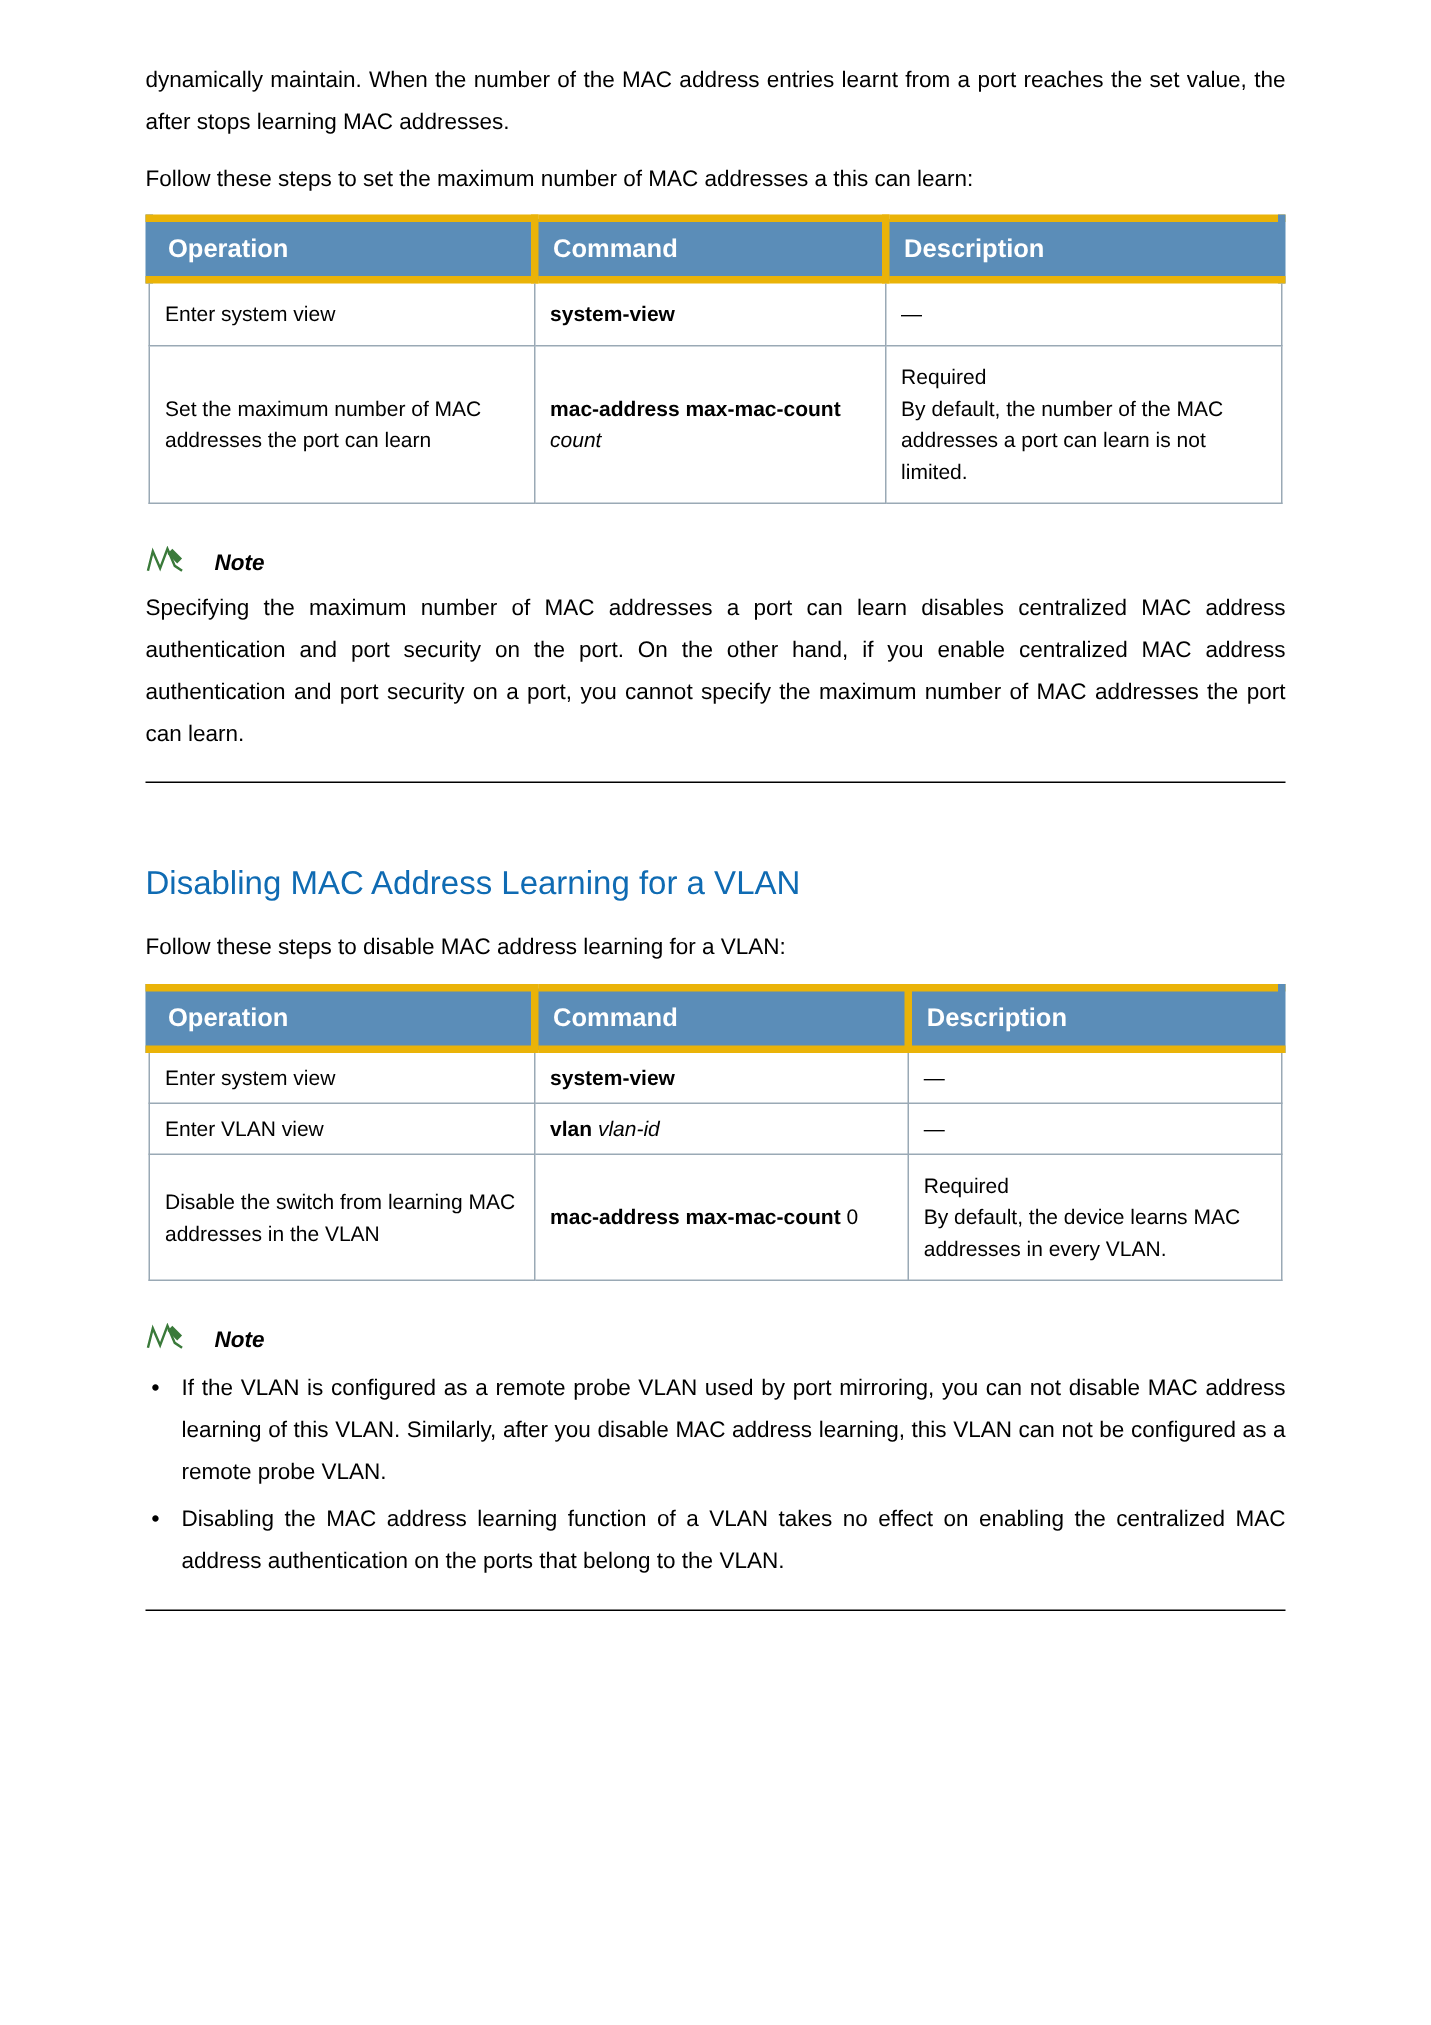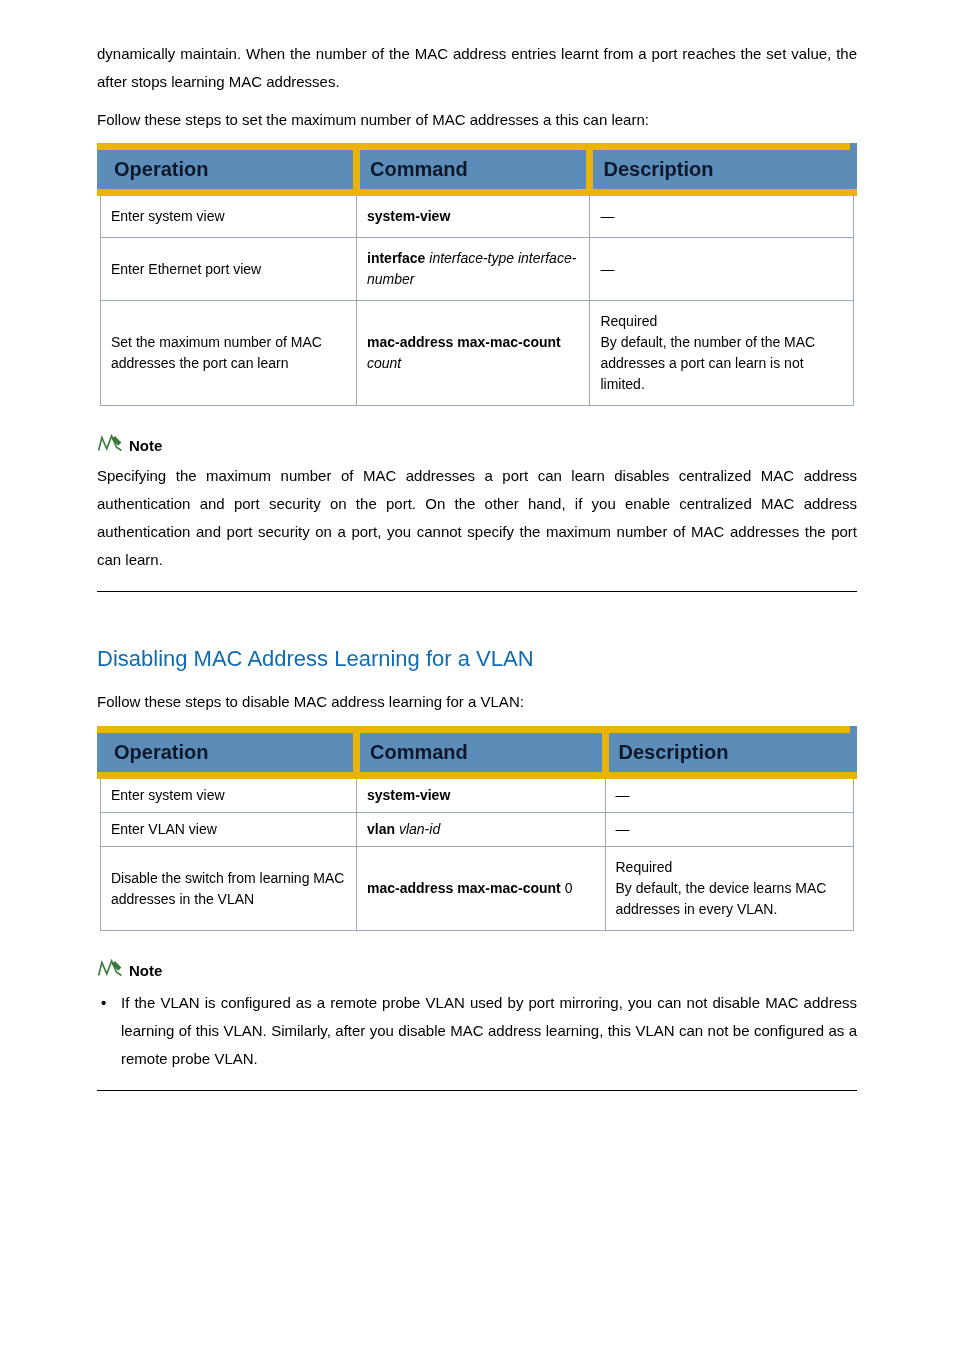--- a/index.html
+++ b/index.html
@@ -21,26 +21,26 @@
   p.body-text.justify {
     text-align: justify;
   }
   table.cmd-table {
     width: 100%;
     border-collapse: collapse;
     margin: 6px 0 24px 0;
   }
   table.cmd-table th {
     background: #5b8db8;
-    color: #0f172a;
+    color: #ffffff;
     font-weight: bold;
     text-align: left;
     padding: 8px 10px;
-    border: 7px solid #eab308;
-    font-size: 20px;
+    border: 5px solid #eab308;
+    font-size: 17px;
   }
   table.cmd-table th.bl {
     border-left-color: #5b8db8;
   }
   table.cmd-table th.br {
     border-right-color: #5b8db8;
   }
   table.cmd-table td {
     padding: 10px 10px;
     border: 1px solid #9aa9b5;
@@ -53,22 +53,23 @@
   }
   .italic-arg {
     font-style: italic;
   }
   .note-block {
     margin: 28px 0 10px 0;
   }
   .note-hdr {
     display: flex;
     align-items: flex-end;
-    gap: 6px;
+    gap: 20px;
     margin-bottom: 8px;
+    font-style: italic;
   }
   .note-label {
     font-weight: bold;
     font-size: 15px;
   }
   .note-icon svg {
     width: 26px;
     height: 20px;
     display: block;
   }
@@ -127,27 +128,20 @@
         <th class="bl" style="width:34%">Operation</th>
         <th style="width:31%">Command</th>
         <th class="br" style="width:35%">Description</th>
       </tr>
     </thead>
     <tbody>
       <tr>
         <td>Enter system view</td>
         <td>
           <span class="bold-cmd">system-view</span>
-        </td>
-        <td>—</td>
-      </tr>
-      <tr>
-        <td>Enter Ethernet port view</td>
-        <td>
-          <span class="bold-cmd">interface</span><span class="italic-arg"> interface-type interface-number</span>
         </td>
         <td>—</td>
       </tr>
       <tr>
         <td>Set the maximum number of MAC addresses the port can learn</td>
         <td>
           <span class="bold-cmd">mac-address max-mac-count</span><span class="italic-arg"> count</span>
         </td>
         <td>
           <div>Required</div>
@@ -216,18 +210,19 @@
       <span class="note-icon">
         <svg viewBox="0 0 32 24">
             <path d="M2 20 L6 4 L12 18 L18 2 L24 16 L30 20" fill="none" stroke="#3a7a3a" stroke-width="2"></path>
             <path d="M22 2 L30 10 L26 14 L18 6 Z" fill="#3a7a3a"></path>
           </svg>
       </span>
       <span class="note-label">Note</span>
     </div>
     <ul class="note-list">
       <li>If the VLAN is configured as a remote probe VLAN used by port mirroring, you can not disable MAC address learning of this VLAN. Similarly, after you disable MAC address learning, this VLAN can not be configured as a remote probe VLAN.</li>
+      <li>Disabling the MAC address learning function of a VLAN takes no effect on enabling the centralized MAC address authentication on the ports that belong to the VLAN.</li>
     </ul>
     <hr class="note-rule">
   </div>
 
 
 </div>
 
 </body></html>

